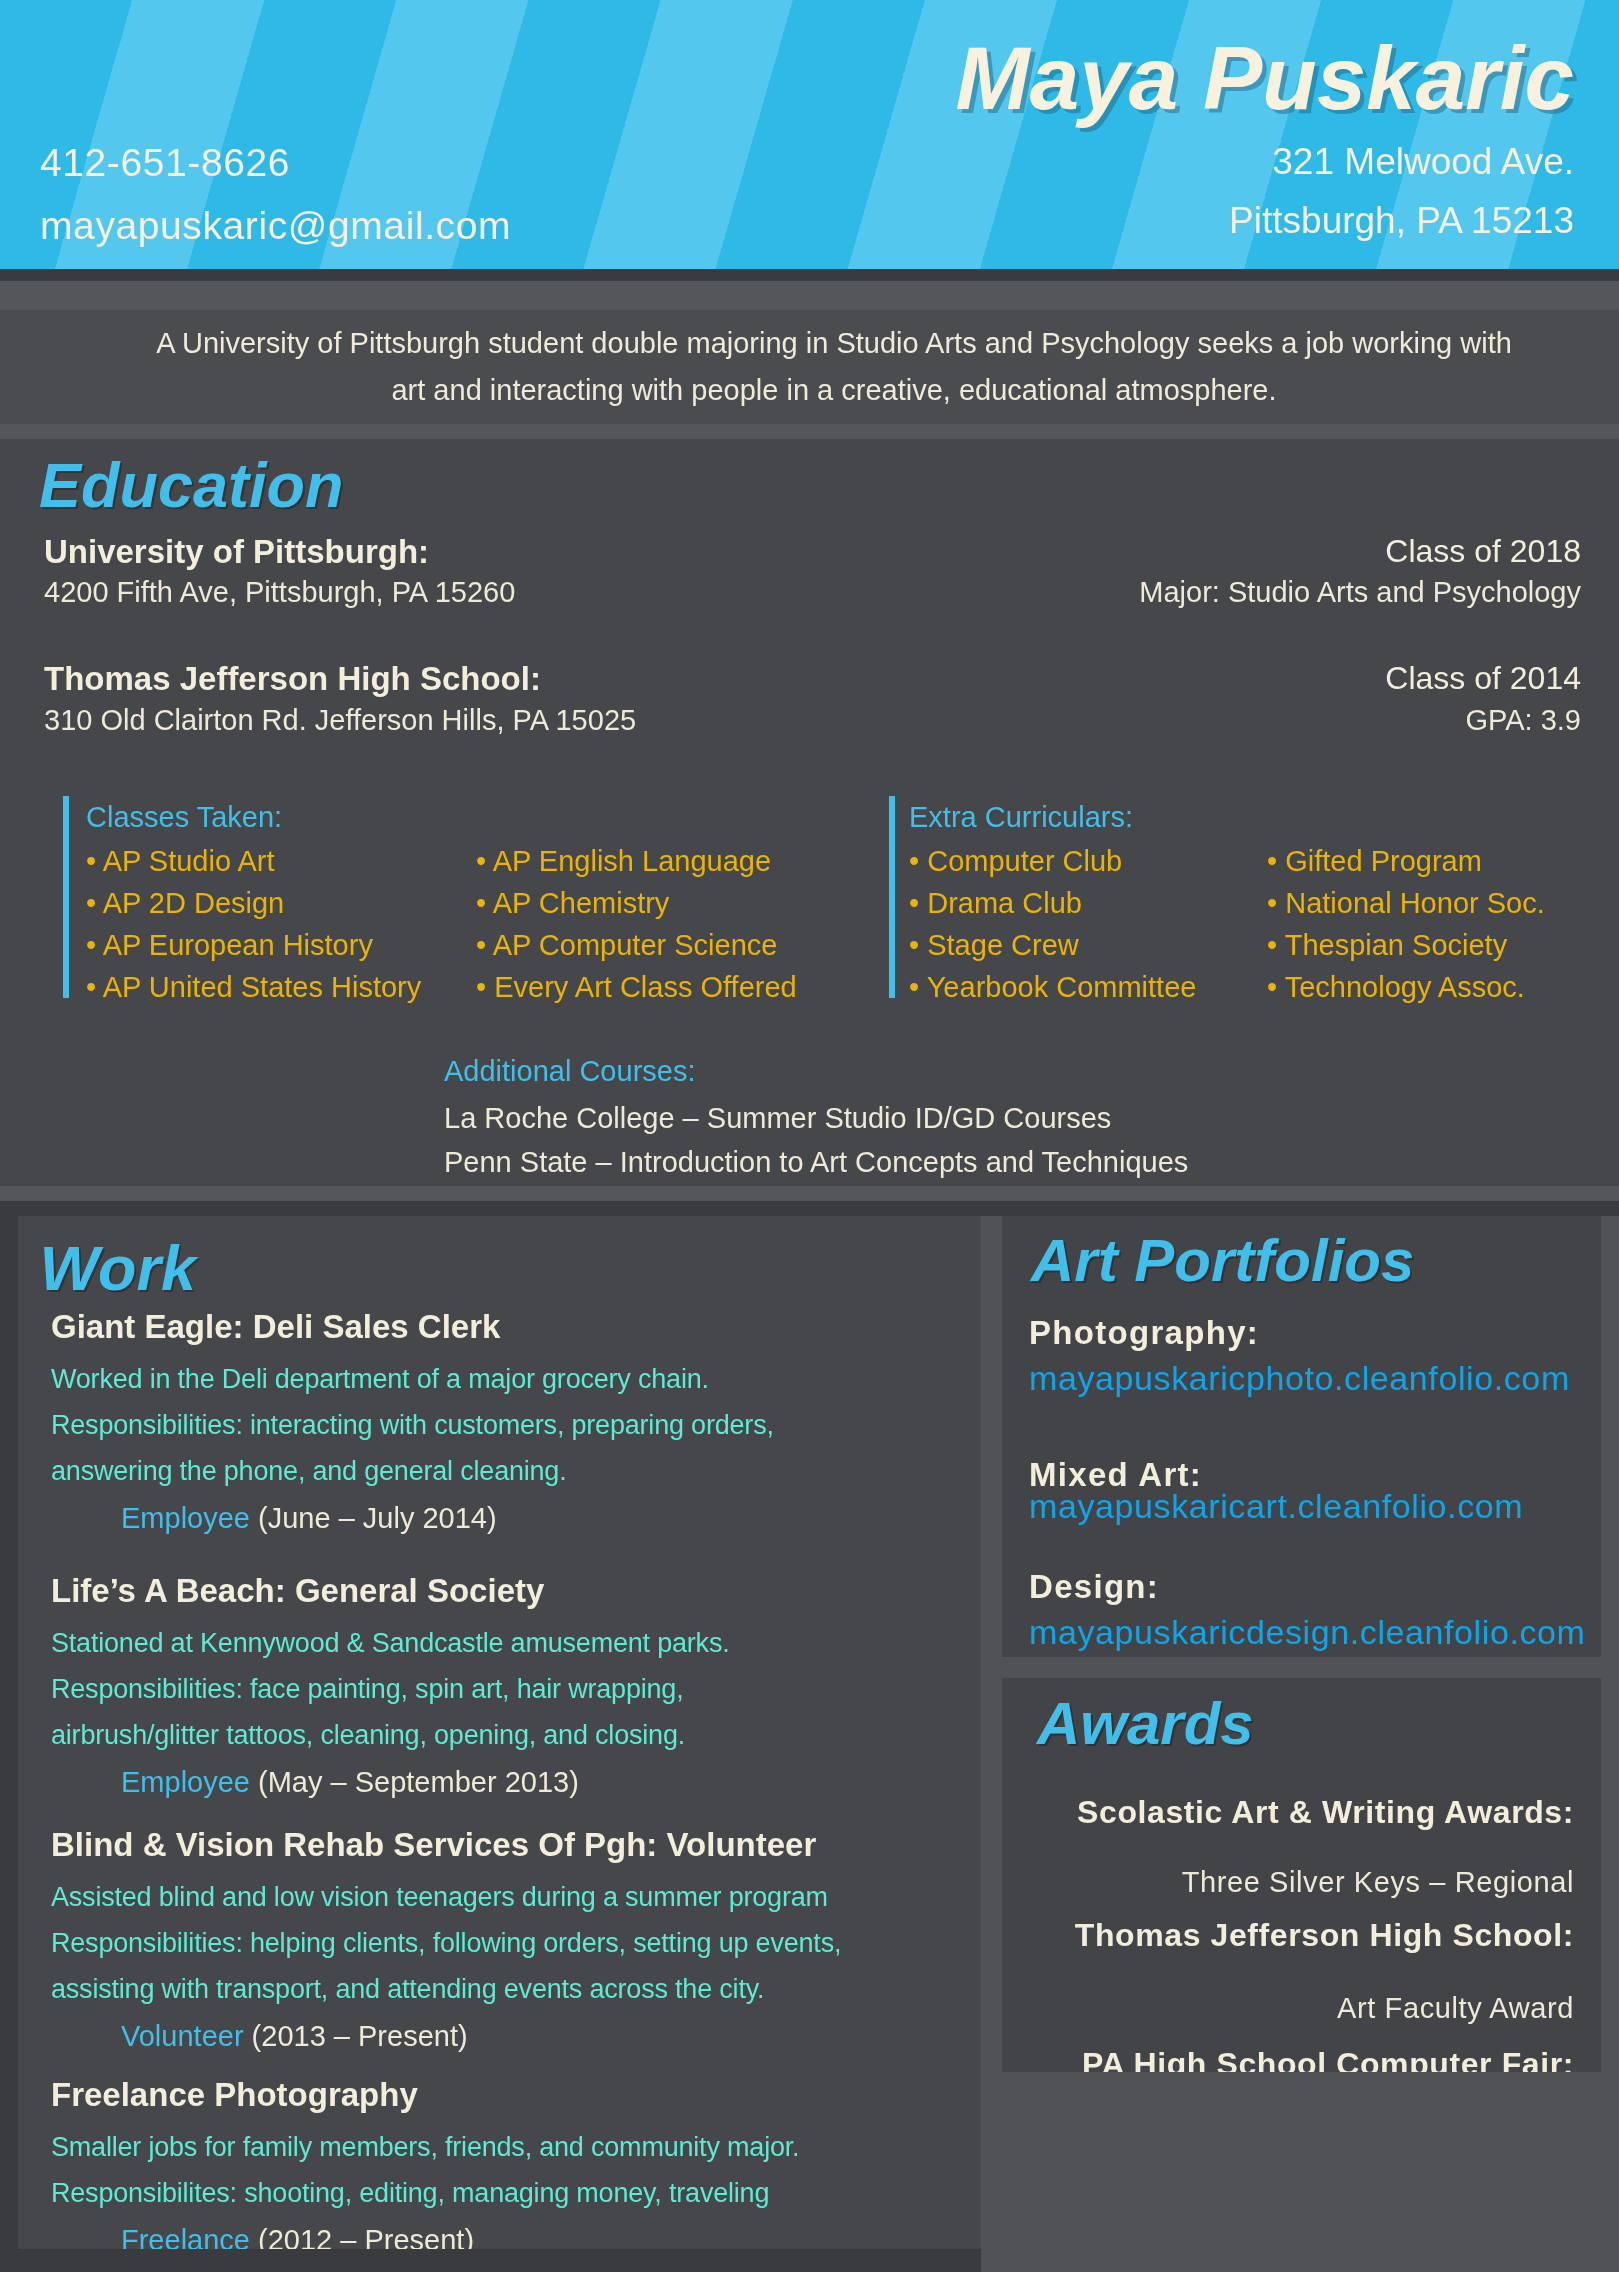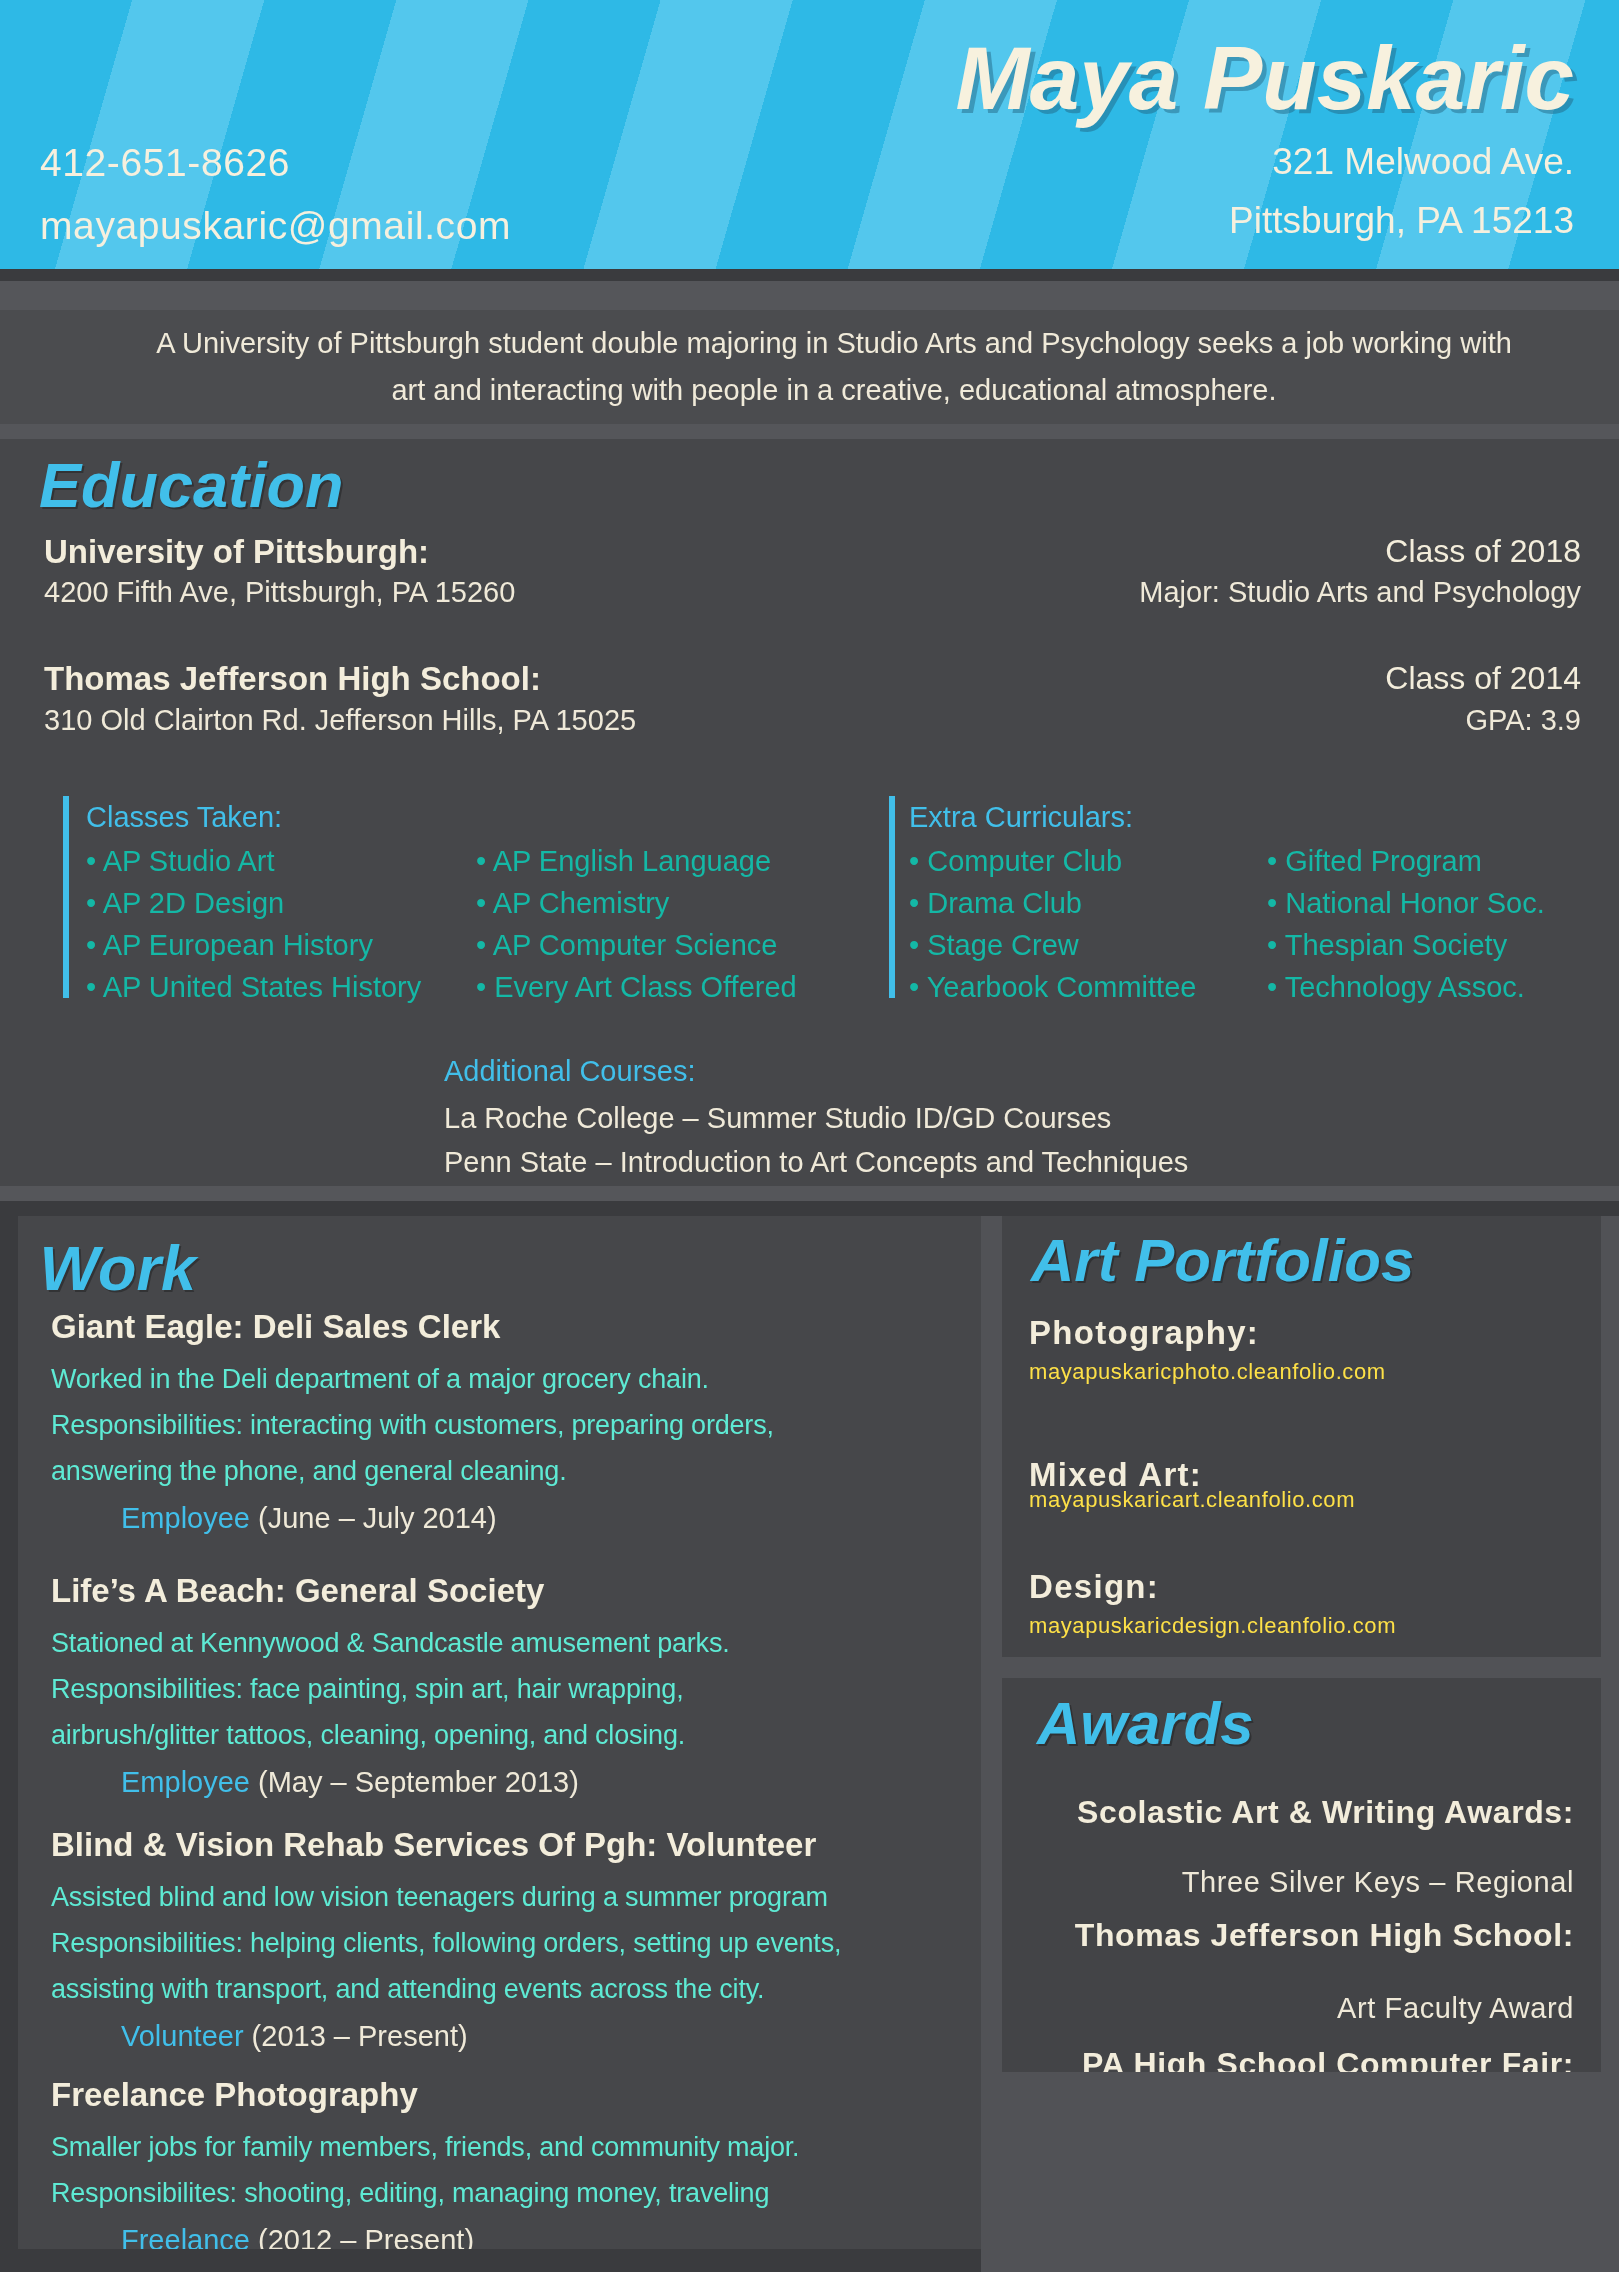--- a/index.html
+++ b/index.html
@@ -44,35 +44,35 @@
   }
   .education{left:0;top:439px;width:1620px;height:747px;}
   .school-name{font-size:33px;font-weight:bold;white-space:nowrap;}
   .school-addr{font-size:29px;color:#EFE9D8;white-space:nowrap;}
   .right-col{right:39px;text-align:right;white-space:nowrap;}
   .classof{font-size:32px;}
   .schooldetail{font-size:29px;color:#EFE9D8;}
   .list-bar{width:5.7px;background:#41BFEA;}
   .list-heading{font-size:29px;color:#41BFEA;white-space:nowrap;}
   .blist{list-style:none;margin:0;padding:0;}
-  .blist li{font-size:29px;line-height:42px;color:#14b8a6;white-space:nowrap;}
+  .blist li{font-size:29px;line-height:42px;color:#eab308;white-space:nowrap;}
   .blist li::before{content:"• ";}
   .addl-line{font-size:29px;color:#EFE9D8;white-space:nowrap;}
   
   .work{left:18px;top:1216px;width:963px;height:1033px;}
   .job{left:33px;white-space:nowrap;}
   .job-title{font-size:33px;font-weight:bold;margin-bottom:10.2px;white-space:nowrap;}
   .job-line{font-size:27px;line-height:46px;letter-spacing:-0.2px;color:#5eead4;white-space:nowrap;}
   .job-role{font-size:29px;line-height:48px;padding-left:70px;color:#EFE9D8;white-space:nowrap;}
   .role-name{color:#41BFEA;}
   
   .right-bg{left:981px;top:1216px;width:639px;height:1057px;background:#515256;}
   .portfolios{left:1002px;top:1216px;width:599px;height:441px;}
   .pf-label{left:27px;font-size:33px;font-weight:bold;letter-spacing:1.3px;white-space:nowrap;}
-  .pf-url{left:27px;font-size:22px;letter-spacing:0.6px;color:#fde047;white-space:nowrap;}
+  .pf-url{left:27px;font-size:34px;letter-spacing:0.6px;color:#0ea5e9;white-space:nowrap;}
   .awards{left:1002px;top:1678px;width:599px;height:394px;text-decoration:underline;}
   .aw-name{right:27px;font-size:32px;font-weight:bold;letter-spacing:0.6px;text-align:right;white-space:nowrap;}
   .aw-detail{right:27px;font-size:29px;color:#EFE9D8;text-align:right;letter-spacing:0.6px;white-space:nowrap;margin-top:30px;}
 </style>
 </head>
 <body>
 
 <div class="abs header">
   <div class="abs contact phone">412-651-8626</div>
   <div class="abs contact email">mayapuskaric@gmail.com</div>

